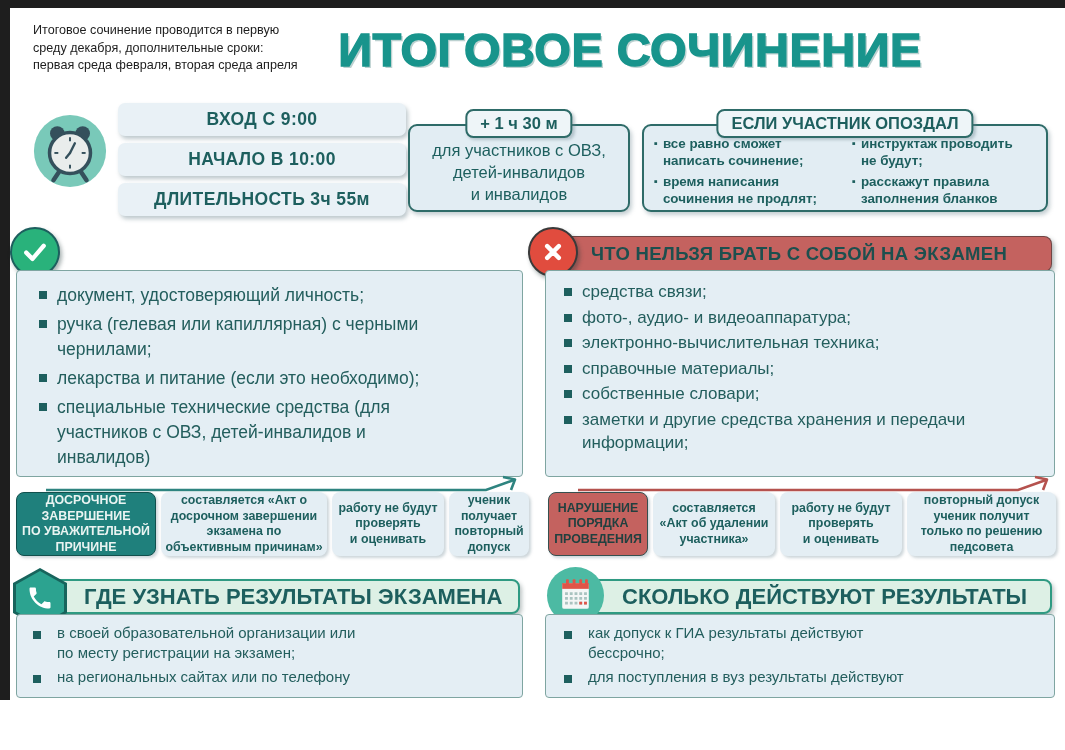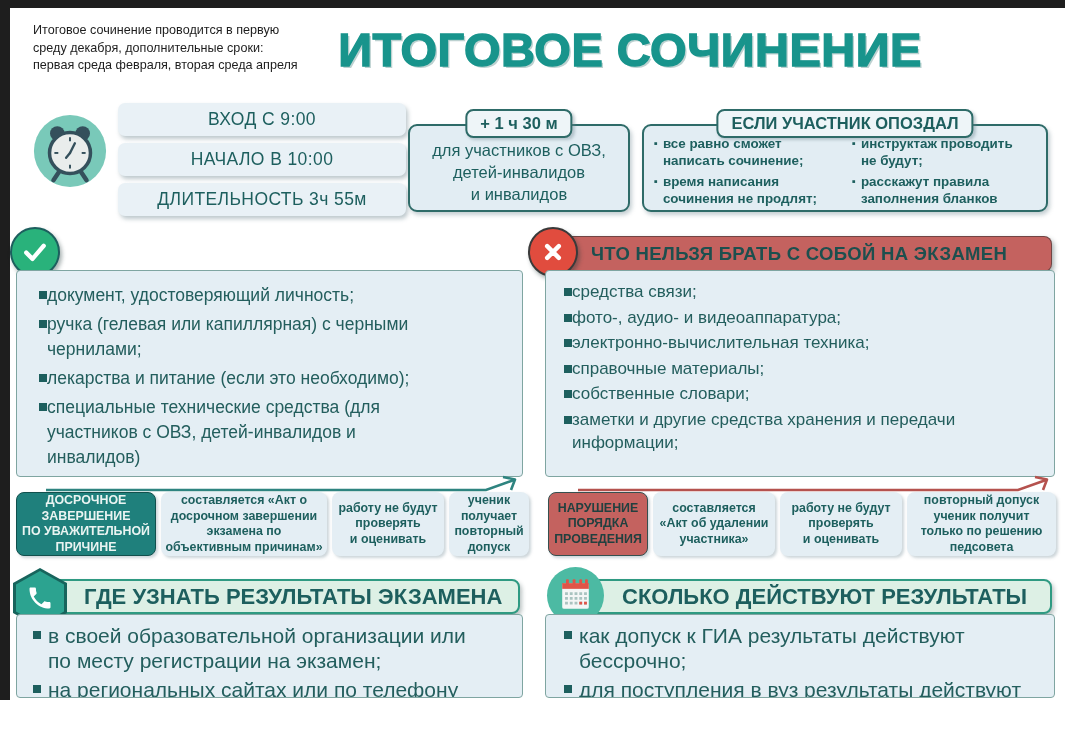--- a/index.html
+++ b/index.html
@@ -17,21 +17,21 @@
   .title { position:absolute; left:308px; top:22px; width:644px; text-align:center;
            font-size:47px; font-weight:800; color:#18948c; letter-spacing:.5px;
            -webkit-text-stroke:1.4px #18948c; text-shadow:2px 2px 0 rgba(16,90,85,.28); }
 
   
   .clock-wrap { position:absolute; left:31px; top:111px; width:78px; height:80px; }
   .pills { position:absolute; left:118px; top:103px; width:288px; }
   .pill  { height:33px; margin-bottom:7px; background:#e9f1f6; border-radius:7px;
            box-shadow:2px 3px 4px rgba(110,135,145,.45);
            display:flex; align-items:center; justify-content:center;
-           font-weight:400; font-size:17.5px; color:#1d5f5e; letter-spacing:.4px; }
+           font-weight:700; font-size:17.5px; color:#1d5f5e; letter-spacing:.4px; }
 
   .framed-box { position:absolute; background:#e2edf3; border:2px solid #2e6b68; border-radius:9px;
                 box-shadow:2px 3px 4px rgba(110,135,145,.4); }
   .box-badge  { position:absolute; left:50%; transform:translateX(-50%); top:-17px;
                 background:#eef5f8; border:2px solid #2e6b68; border-radius:8px;
                 padding:3px 13px; font-weight:700; font-size:16.5px; color:#1d5f5e;
                 white-space:nowrap; box-shadow:2px 2px 3px rgba(110,135,145,.4); }
   .extra { left:408px; top:124px; width:222px; height:88px; }
   .extra-text { margin-top:14px; text-align:center; font-size:16.5px; color:#1d5f5e; line-height:1.32; }
 
@@ -52,21 +52,21 @@
   .round-badge { position:absolute; width:50px; height:50px; border-radius:50%;
                  display:flex; align-items:center; justify-content:center;
                  box-shadow:2px 3px 4px rgba(30,55,55,.4); }
   .check-circle { left:10px;  top:227px; background:#29b27b; border:2.5px solid #1d5f5e; }
   .x-circle     { left:528px; top:227px; background:#e14c3e; border:2.5px solid #3a3a3a; }
 
   .list-box { position:absolute; background:#e4eef4; border:1px solid #7fa5a1; border-radius:4px;
               overflow:hidden; }
   .allowed-box   { left:16px;  top:270px; width:507px; height:207px; padding:12px 10px 0 22px; }
   .forbidden-box { left:545px; top:270px; width:510px; height:207px; padding:9px 6px 0 18px; }
-  .li { display:flex; color:#235e5d; }
+  .li { display:flex; gap:10px; color:#235e5d; }
   .allowed-box .li   { font-size:17.5px; line-height:25px; margin-bottom:4px; }
   .forbidden-box .li { font-size:17px;   line-height:23.5px; margin-bottom:2px; }
   .sq { flex:0 0 8px; width:8px; height:8px; background:#1d5f5e; margin-top:8px; }
 
   
   .flow { position:absolute; top:482px; width:508px; height:78px; }
   .flow-left  { left:16px; }
   .flow-right { left:548px; }
   .flow-arrow { position:absolute; left:0; top:-8px; }
   .flow-boxes { position:absolute; left:0; top:10px; display:flex; gap:5px; }
@@ -84,21 +84,21 @@
   .validity-bar { left:578px; width:474px; padding-left:42px; }
   .hex-outer { position:absolute; left:13px; top:568px; width:54px; height:60px;
                clip-path:polygon(50% 0,100% 25%,100% 75%,50% 100%,0 75%,0 25%); background:#17645c;
                display:flex; align-items:center; justify-content:center; }
   .hex-inner { width:48px; height:54px; clip-path:polygon(50% 0,100% 25%,100% 75%,50% 100%,0 75%,0 25%);
                background:#2ca390; display:flex; align-items:center; justify-content:center; }
   .cal-circle { position:absolute; left:547px; top:567px; width:57px; height:57px; border-radius:50%;
                 background:#4cbaa3; display:flex; align-items:center; justify-content:center; }
   .where-box    { left:16px;  top:614px; width:507px; height:84px; padding:8px 8px 0 16px; }
   .validity-box { left:545px; top:614px; width:510px; height:84px; padding:8px 8px 0 18px; }
-  .where-box .li, .validity-box .li { font-size:21px; line-height:25px; margin-bottom:4px; gap:7px; }
+  .where-box .li, .validity-box .li { font-size:15px; line-height:20px; margin-bottom:4px; gap:16px; }
 </style>
 </head>
 <body>
 
 <div class="page">
   <div class="bar-top"></div>
   <div class="bar-left"></div>
 
   <div class="note pre">Итоговое сочинение проводится в первую
 среду декабря, дополнительные сроки:

